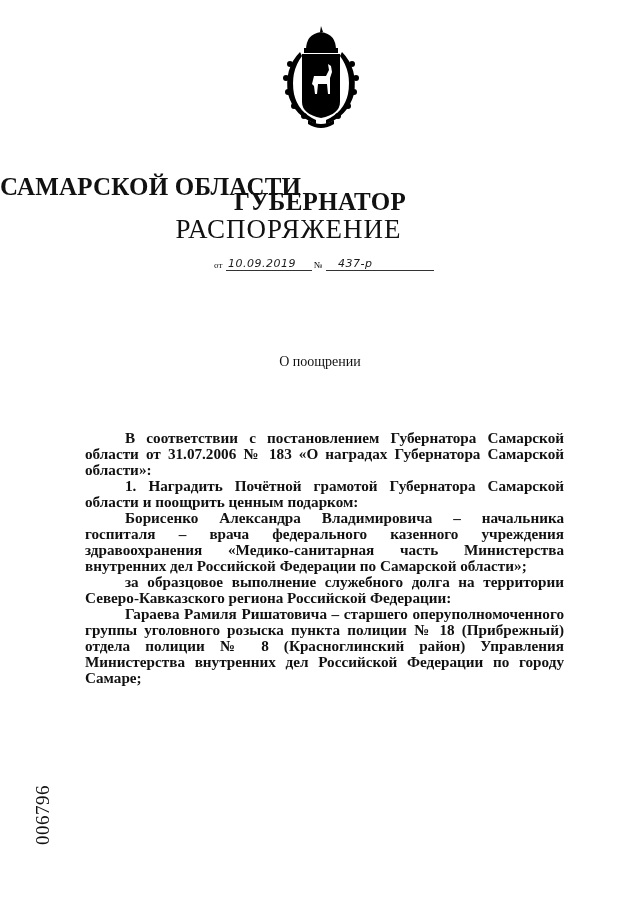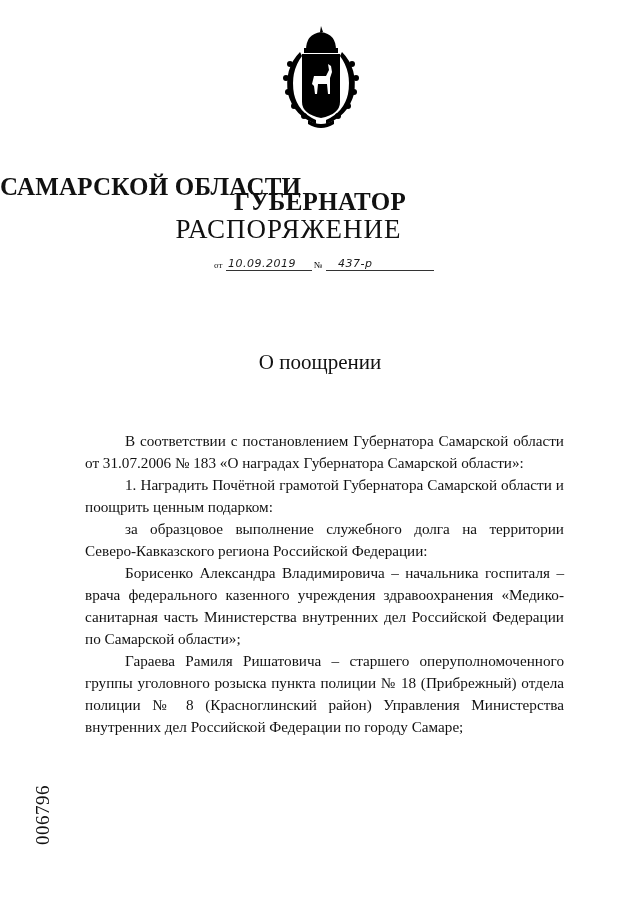--- a/index.html
+++ b/index.html
@@ -12,23 +12,23 @@
             font-weight: bold; font-size: 25px; line-height: 30px; letter-spacing: 0.2px; }
   .doctype { position: absolute; left: 0; width: 577px; top: 212px; text-align: center;
              font-size: 27px; line-height: 34px; letter-spacing: 1px; }
   .dateline { position: absolute; left: 214px; top: 250px; height: 26px; width: 240px;
               font-size: 9px; }
   .dateline .lbl { position: absolute; bottom: 6px; font-size: 9px; }
   .dateline .hw { position: absolute; bottom: 6px; font-family: "DejaVu Sans", sans-serif;
                   font-style: italic; font-size: 11px; color: #1a1a1a; letter-spacing: 0.5px; }
   .dateline .ul { position: absolute; bottom: 5px; height: 0; border-bottom: 1px solid #333; }
   .subject { position: absolute; left: 0; width: 640px; top: 353px; text-align: center;
-             font-size: 21px; line-height: 18px; }
+             font-size: 14px; line-height: 18px; }
   .body-text { position: absolute; left: 85px; width: 479px; top: 430px;
-               font-size: 15.2px; line-height: 22px; text-align: justify; }
+               font-size: 15.2px; line-height: 16px; text-align: justify; font-weight: bold; }
   .body-text p { margin: 0; text-indent: 40px; text-align: justify; }
   .serial { position: absolute; left: 33px; top: 770px; width: 20px; height: 90px; }
   .serial span { position: absolute; left: 50%; top: 50%;
                  transform: translate(-50%, -50%) rotate(-90deg);
                  font-size: 19px; white-space: nowrap; letter-spacing: 0.5px; }
 </style>
 </head>
 <body>
 
 <div>
@@ -71,22 +71,22 @@
     <span class="lbl" style="left:100px;">№</span>
     <span class="ul" style="left:112px; width:108px;"></span>
     <span class="hw" style="left:124px;">437-р</span>
   </div>
 
   <div class="subject">О поощрении</div>
 
   <div class="body-text">
     <p>В соответствии с постановлением Губернатора Самарской области от 31.07.2006 № 183 «О наградах Губернатора Самарской области»:</p>
     <p>1. Наградить Почётной грамотой Губернатора Самарской области и поощрить ценным подарком:</p>
+    <p>Борисенко Александра Владимировича – начальника госпиталя – врача федерального казенного учреждения здравоохранения «Медико-санитарная часть Министерства внутренних дел Российской Федерации по Самарской области»;</p>
     <p>за образцовое выполнение служебного долга на территории Северо-Кавказского региона Российской Федерации:</p>
-    <p>Борисенко Александра Владимировича – начальника госпиталя – врача федерального казенного учреждения здравоохранения «Медико-санитарная часть Министерства внутренних дел Российской Федерации по Самарской области»;</p>
     <p>Гараева Рамиля Ришатовича – старшего оперуполномоченного группы уголовного розыска пункта полиции № 18 (Прибрежный) отдела полиции № 8 (Красноглинский район) Управления Министерства внутренних дел Российской Федерации по городу Самаре;</p>
   </div>
 
   <div class="serial">
     <span>006796</span>
   </div>
 
 </div>
 
 </body></html>

